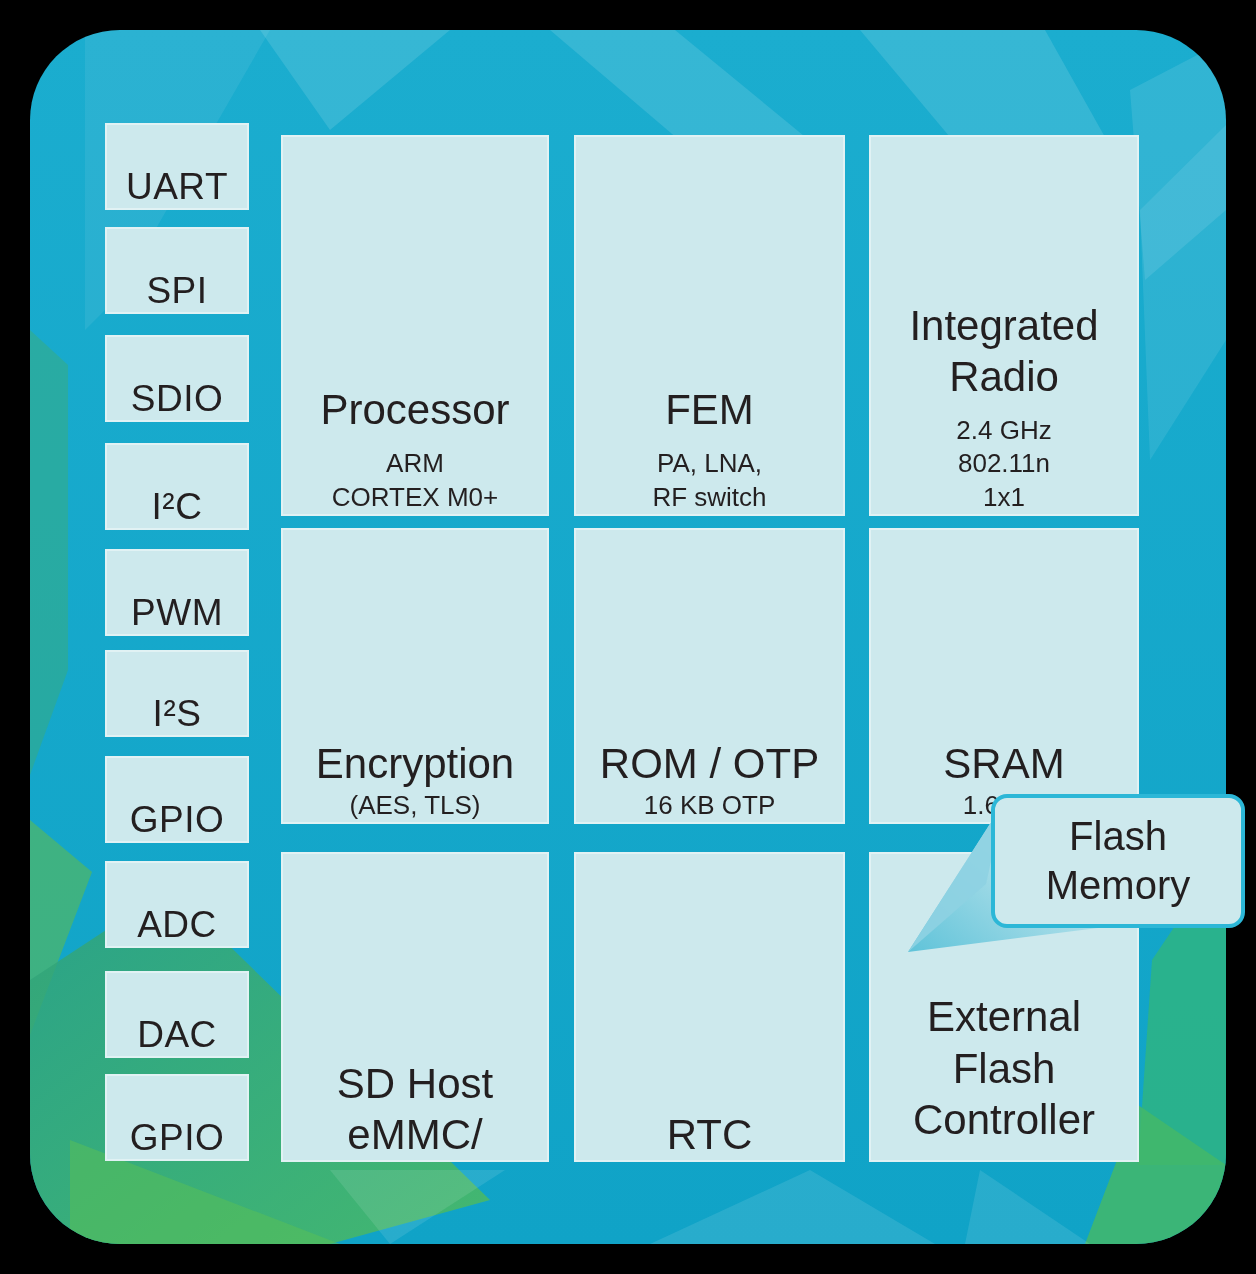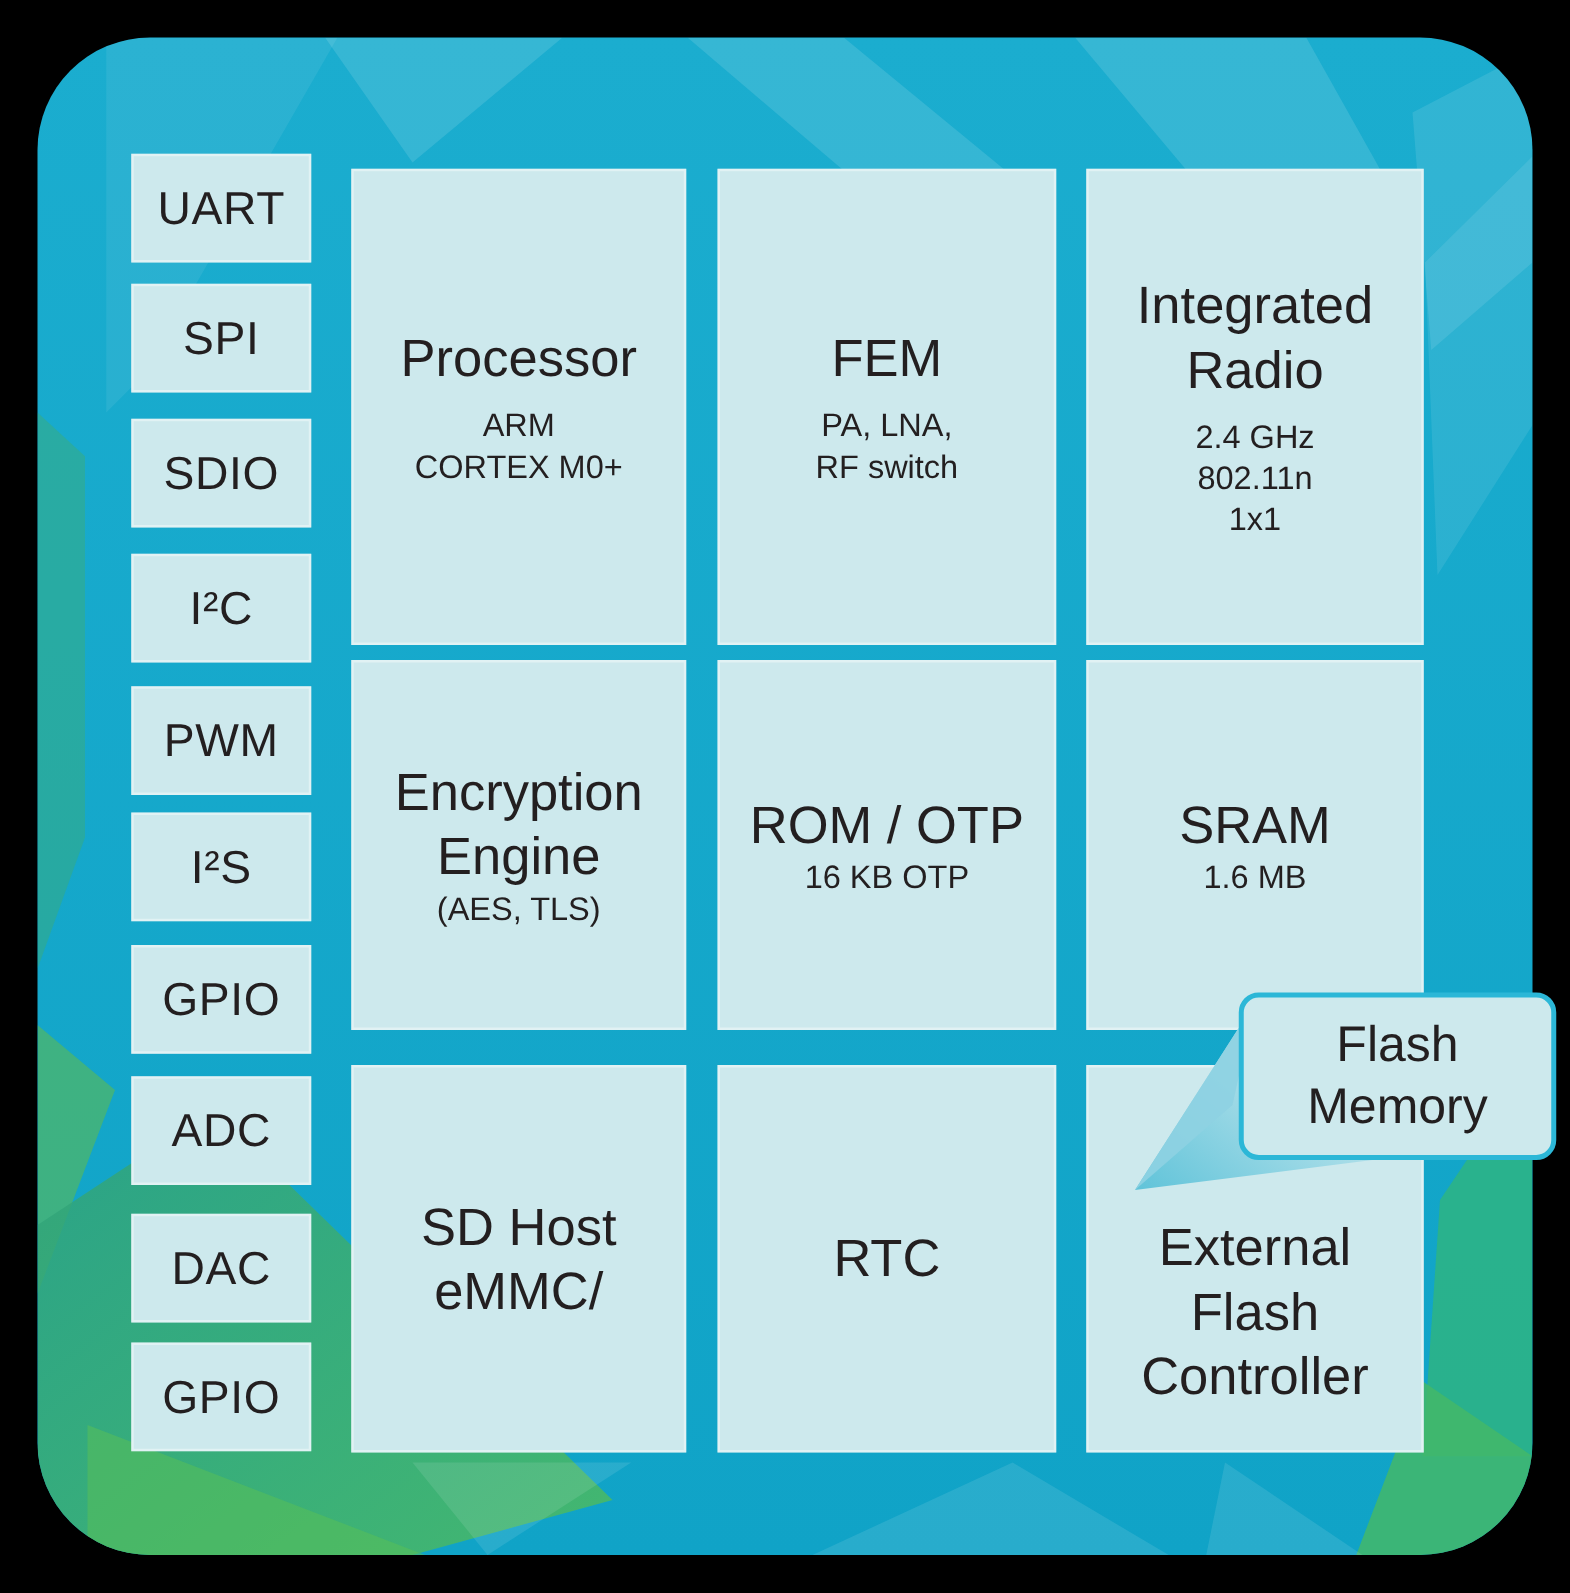--- a/index.html
+++ b/index.html
@@ -6,36 +6,36 @@
   body{width:1256px;height:1274px;position:relative;overflow:hidden;
        font-family:"Liberation Sans","DejaVu Sans",sans-serif;color:#231f20;}
 
   .chip{position:absolute;left:30px;top:30px;width:1196px;height:1214px;
         border-radius:90px;background:linear-gradient(180deg,#1badcf 0%,#10a3c7 100%);
         overflow:hidden;z-index:0;}
   .facets{position:absolute;left:0;top:0;width:100%;height:100%;}
 
   .block{position:absolute;background:#cde9ed;border:2px solid rgba(255,255,255,0.40);
          box-sizing:border-box;display:flex;flex-direction:column;align-items:center;
-         justify-content:center;text-align:center;z-index:2;}
+         justify-content:flex-end;text-align:center;z-index:2;}
 
   
   .p-block{left:105px;width:144px;height:87px;font-size:37px;letter-spacing:0.5px;}
   .p0{top:123px}.p1{top:227px}.p2{top:335px}.p3{top:443px}.p4{top:549px}
   .p5{top:650px}.p6{top:756px}.p7{top:861px}.p8{top:971px}.p9{top:1074px}
 
   
   .c1{left:281px;width:268px}.c2{left:574px;width:271px}.c3{left:869px;width:270px}
   .r1{top:135px;height:381px}.r2{top:528px;height:296px}.r3{top:852px;height:310px}
 
   .title{font-size:42px;line-height:1.22;}
   .sub{font-size:26px;line-height:1.28;}
   .gap{height:12px;}
 
-  .bottom-align{justify-content:flex-end;padding-bottom:34px;}
+  .bottom-align{justify-content:flex-end;padding-bottom:15px;}
 
   
   .callout{position:absolute;left:991px;top:794px;width:254px;height:134px;
            background:#cde9ed;border:4px solid #2cb7d7;border-radius:16px;
            box-sizing:border-box;display:flex;flex-direction:column;align-items:center;
            justify-content:center;z-index:6;font-size:40px;line-height:1.22;text-align:center;}
   .beak{position:absolute;left:0;top:0;width:1256px;height:1274px;z-index:5;pointer-events:none;}
 </style>
 </head>
 <body>
@@ -117,21 +117,20 @@
   <div class="title">Integrated</div>
   <div class="title">Radio</div>
   <div class="gap"></div>
   <div class="sub">2.4 GHz</div>
   <div class="sub">802.11n</div>
   <div class="sub">1x1</div>
 </div>
 
 <div class="block c1 r2">
   <div class="title">Encryption</div>
-  <div class="title">Engine</div>
   <div class="sub">(AES, TLS)</div>
 </div>
 <div class="block c2 r2">
   <div class="title">ROM / OTP</div>
   <div class="sub">16 KB OTP</div>
 </div>
 <div class="block c3 r2">
   <div class="title">SRAM</div>
   <div class="sub">1.6 MB</div>
 </div>

